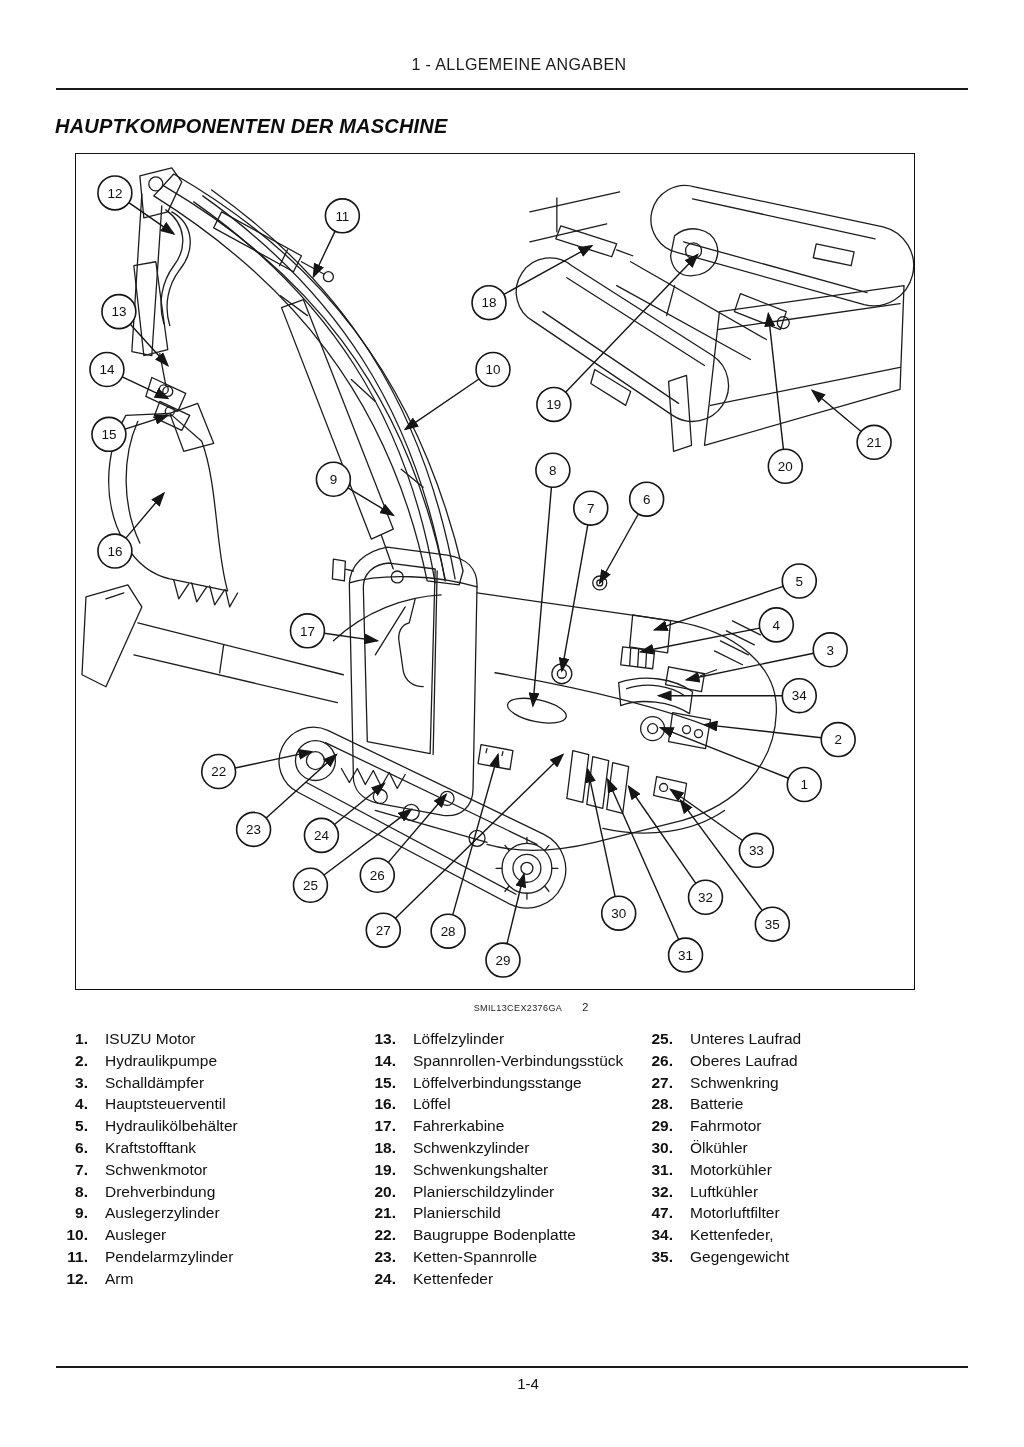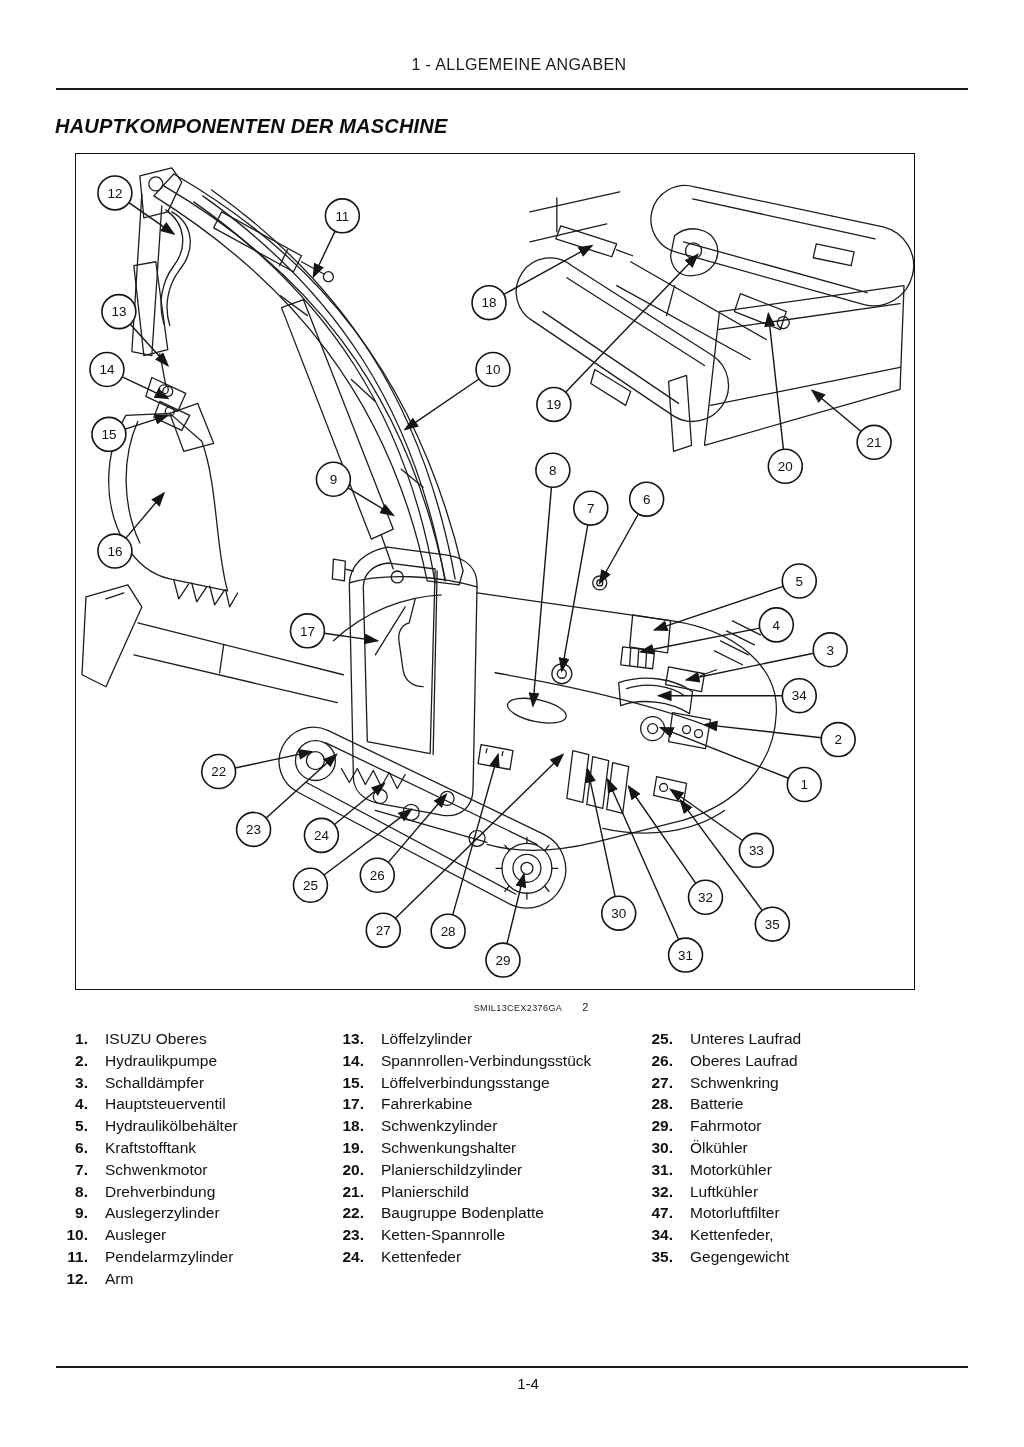--- a/index.html
+++ b/index.html
@@ -12,21 +12,21 @@
   .rule-top{position:absolute;top:88px;left:56px;width:912px;height:2px;background:#1a1a1a;}
   .page-heading{position:absolute;top:115px;left:55px;font-size:20px;font-weight:bold;
     letter-spacing:.2px;color:#0d0d0d;font-style:italic;}
   .figure-frame{position:absolute;left:75px;top:153px;width:840px;height:837px;
     border:1.6px solid #111;box-sizing:border-box;background:#fff;}
   .figure-svg{position:absolute;left:0;top:0;width:100%;height:100%;}
   .figure-caption{position:absolute;top:997px;left:0;width:100%;text-align:center;color:#222;margin-left:19px;}
   .caption-code{font-size:9px;letter-spacing:.4px;}
   .caption-num{font-size:11px;margin-left:20px;}
   .legend-col{position:absolute;top:1028px;width:300px;}
-  .legend-col.c1{left:60px;} .legend-col.c2{left:336px;} .legend-col.c3{left:645px;}
+  .legend-col.c1{left:60px;} .legend-col.c2{left:368px;} .legend-col.c3{left:645px;}
   .legend-row{display:flex;line-height:21.8px;font-size:15.5px;}
   .legend-num{width:28px;text-align:right;font-weight:bold;flex:none;}
   .legend-label{margin-left:17px;white-space:nowrap;}
   .rule-bottom{position:absolute;top:1366px;left:56px;width:912px;height:2px;background:#1a1a1a;}
   .page-number{position:absolute;top:1375px;left:16px;width:100%;text-align:center;font-size:15px;}
   svg text.co{font-family:"Liberation Sans",sans-serif;font-size:13.5px;fill:#111;}
   svg .art{stroke:#1c1c1c;fill:none;stroke-width:1.3;stroke-linejoin:round;stroke-linecap:round;}
   svg .leader{stroke:#151515;stroke-width:1.4;}
   svg .balloon{fill:#ffffff;stroke:#151515;stroke-width:1.6;}
 </style>
@@ -332,21 +332,21 @@
   </svg>
 </div>
 
 <div class="figure-caption">
   <span class="caption-code">SMIL13CEX2376GA</span><span class="caption-num">2</span>
 </div>
 
 <div class="legend-col c1">
     <div class="legend-row">
       <span class="legend-num">1.</span>
-      <span class="legend-label">ISUZU Oberes</span>
+      <span class="legend-label">ISUZU Motor</span>
     </div>
     <div class="legend-row">
       <span class="legend-num">2.</span>
       <span class="legend-label">Hydraulikpumpe</span>
     </div>
     <div class="legend-row">
       <span class="legend-num">3.</span>
       <span class="legend-label">Schalldämpfer</span>
     </div>
     <div class="legend-row">
@@ -393,20 +393,24 @@
     </div>
     <div class="legend-row">
       <span class="legend-num">14.</span>
       <span class="legend-label">Spannrollen-Verbindungsstück</span>
     </div>
     <div class="legend-row">
       <span class="legend-num">15.</span>
       <span class="legend-label">Löffelverbindungsstange</span>
     </div>
     <div class="legend-row">
+      <span class="legend-num">16.</span>
+      <span class="legend-label">Löffel</span>
+    </div>
+    <div class="legend-row">
       <span class="legend-num">17.</span>
       <span class="legend-label">Fahrerkabine</span>
     </div>
     <div class="legend-row">
       <span class="legend-num">18.</span>
       <span class="legend-label">Schwenkzylinder</span>
     </div>
     <div class="legend-row">
       <span class="legend-num">19.</span>
       <span class="legend-label">Schwenkungshalter</span>

